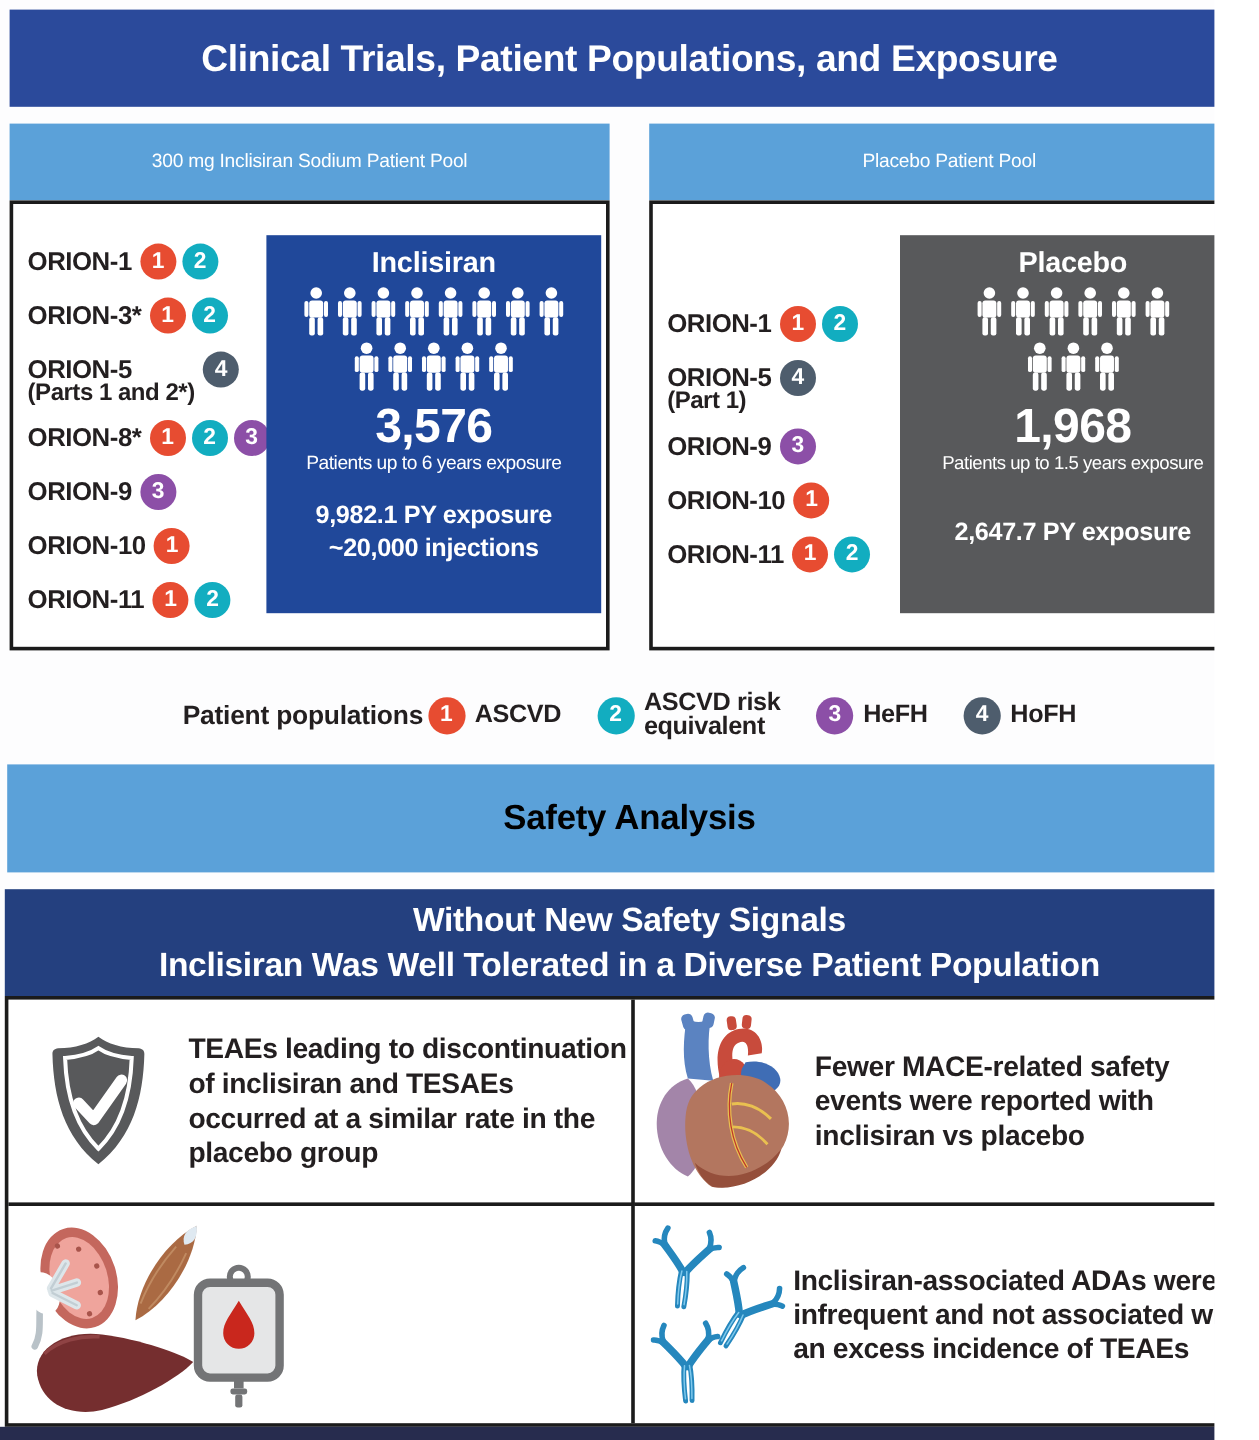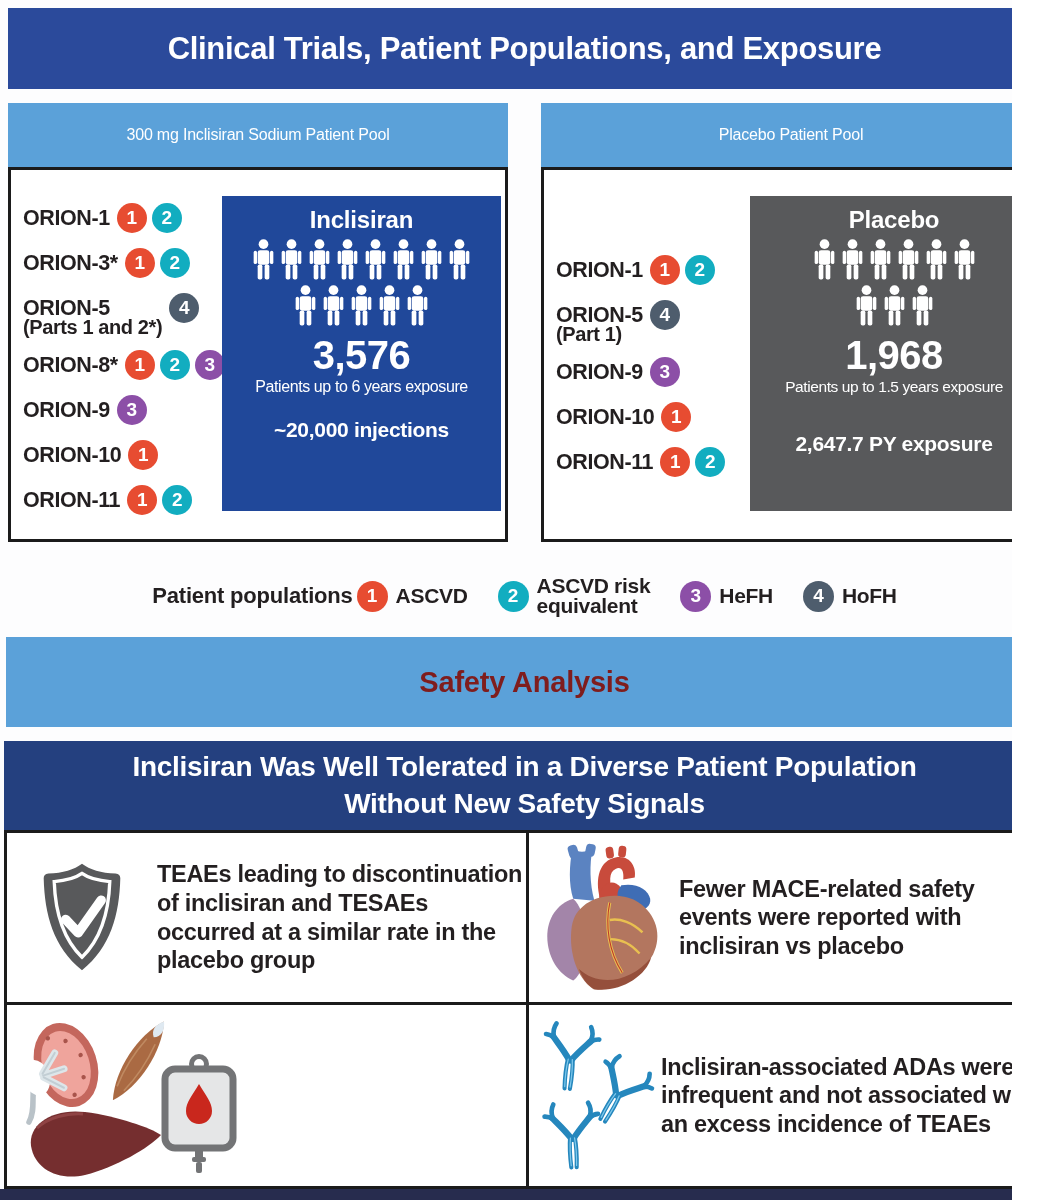--- a/index.html
+++ b/index.html
@@ -50,21 +50,21 @@
 
   .legend{position:absolute;left:0;top:556px;width:1049px;height:80px;display:flex;align-items:center;
     justify-content:center;}
   .legend-label{font-size:22px;font-weight:bold;letter-spacing:-0.2px;margin-right:4px;}
   .legend-item{display:flex;align-items:center;gap:8px;font-size:21px;font-weight:bold;}
   .legend-item .badge{width:31px;height:31px;font-size:19px;}
   .legend-text{white-space:pre-line;line-height:0.95;letter-spacing:-0.3px;}
 
   .safety-band{position:absolute;left:6px;top:637px;width:1037px;height:90px;background:var(--light-blue);
     display:flex;align-items:center;justify-content:center;}
-  .safety-band .t{color:#7f1d1d;font-size:29px;font-weight:bold;letter-spacing:-0.2px;}
+  .safety-band .t{color:#000000;font-size:29px;font-weight:bold;letter-spacing:-0.2px;}
 
   .tolerated{position:absolute;left:4px;top:741px;width:1041px;height:89px;background:var(--title-navy);
     display:flex;flex-direction:column;align-items:center;justify-content:center;line-height:1.3;}
   .tolerated .t{color:#fff;font-size:28px;font-weight:bold;letter-spacing:-0.3px;}
 
   .grid{position:absolute;left:4px;top:830px;width:1041px;height:359px;border:3px solid var(--border-dark);
     background:#fff;display:grid;grid-template-columns:522px 1fr;grid-template-rows:172px 1fr;}
   .cell{display:flex;align-items:center;}
   .cell.c1,.cell.c3{border-right:3px solid var(--border-dark);}
   .cell.c1,.cell.c2{border-bottom:3px solid var(--border-dark);}
@@ -250,20 +250,21 @@
     <rect x="3" y="14.4" width="4.1" height="16.2" rx="2"></rect>
     <rect x="22.9" y="14.4" width="4.1" height="16.2" rx="2"></rect>
     <rect x="7.9" y="31" width="5.7" height="18.5" rx="2.2"></rect>
     <rect x="16.4" y="31" width="5.7" height="18.5" rx="2.2"></rect>
   </svg>
             </div>
           </div>
         <div class="pool-count">3,576</div>
         <div class="pool-caption">Patients up to 6 years exposure</div>
         <div class="pool-exposure">
+          <div>9,982.1 PY exposure</div>
           <div>~20,000 injections</div>
         </div>
       </div>
     </div>
   </section>
 
   <section class="panel plac">
     <div class="panel-header">Placebo Patient Pool</div>
     <div class="panel-body">
       <ul class="trial-list" id="plac-trials">
@@ -410,22 +411,22 @@
           <span class="legend-text">HoFH</span>
         </span>
       </span>
   </div>
 
   <div class="safety-band">
     <div class="t">Safety Analysis</div>
   </div>
 
   <div class="tolerated">
+    <div class="t">Without New Safety Signals</div>
     <div class="t">Inclisiran Was Well Tolerated in a Diverse Patient Population</div>
-    <div class="t">Without New Safety Signals</div>
   </div>
 
   <div class="grid">
 
     <div class="cell c1">
       <div class="icon-wrap">
         <svg width="96" height="113" viewBox="0 0 100 118" xmlns="http://www.w3.org/2000/svg">
           <path d="M50 3 C58 9 70 13 85 13 C88.5 13.5 90 15 90 18 C89 56 80 90 50 114 C20 90 11 56 10 18 C10 15 11.5 13.5 15 13 C30 13 42 9 50 3 Z" fill="#58595b"></path>
           <path d="M50 13 C57 18 66 20.5 79 21.5 C78 52 70 81 50 100.5 C30 81 22 52 21 21.5 C34 20.5 43 18 50 13 Z" fill="none" stroke="#ffffff" stroke-width="3.5"></path>
           <path d="M33 61 L46 75 L70 41" fill="none" stroke="#ffffff" stroke-width="10" stroke-linecap="round" stroke-linejoin="round"></path>

